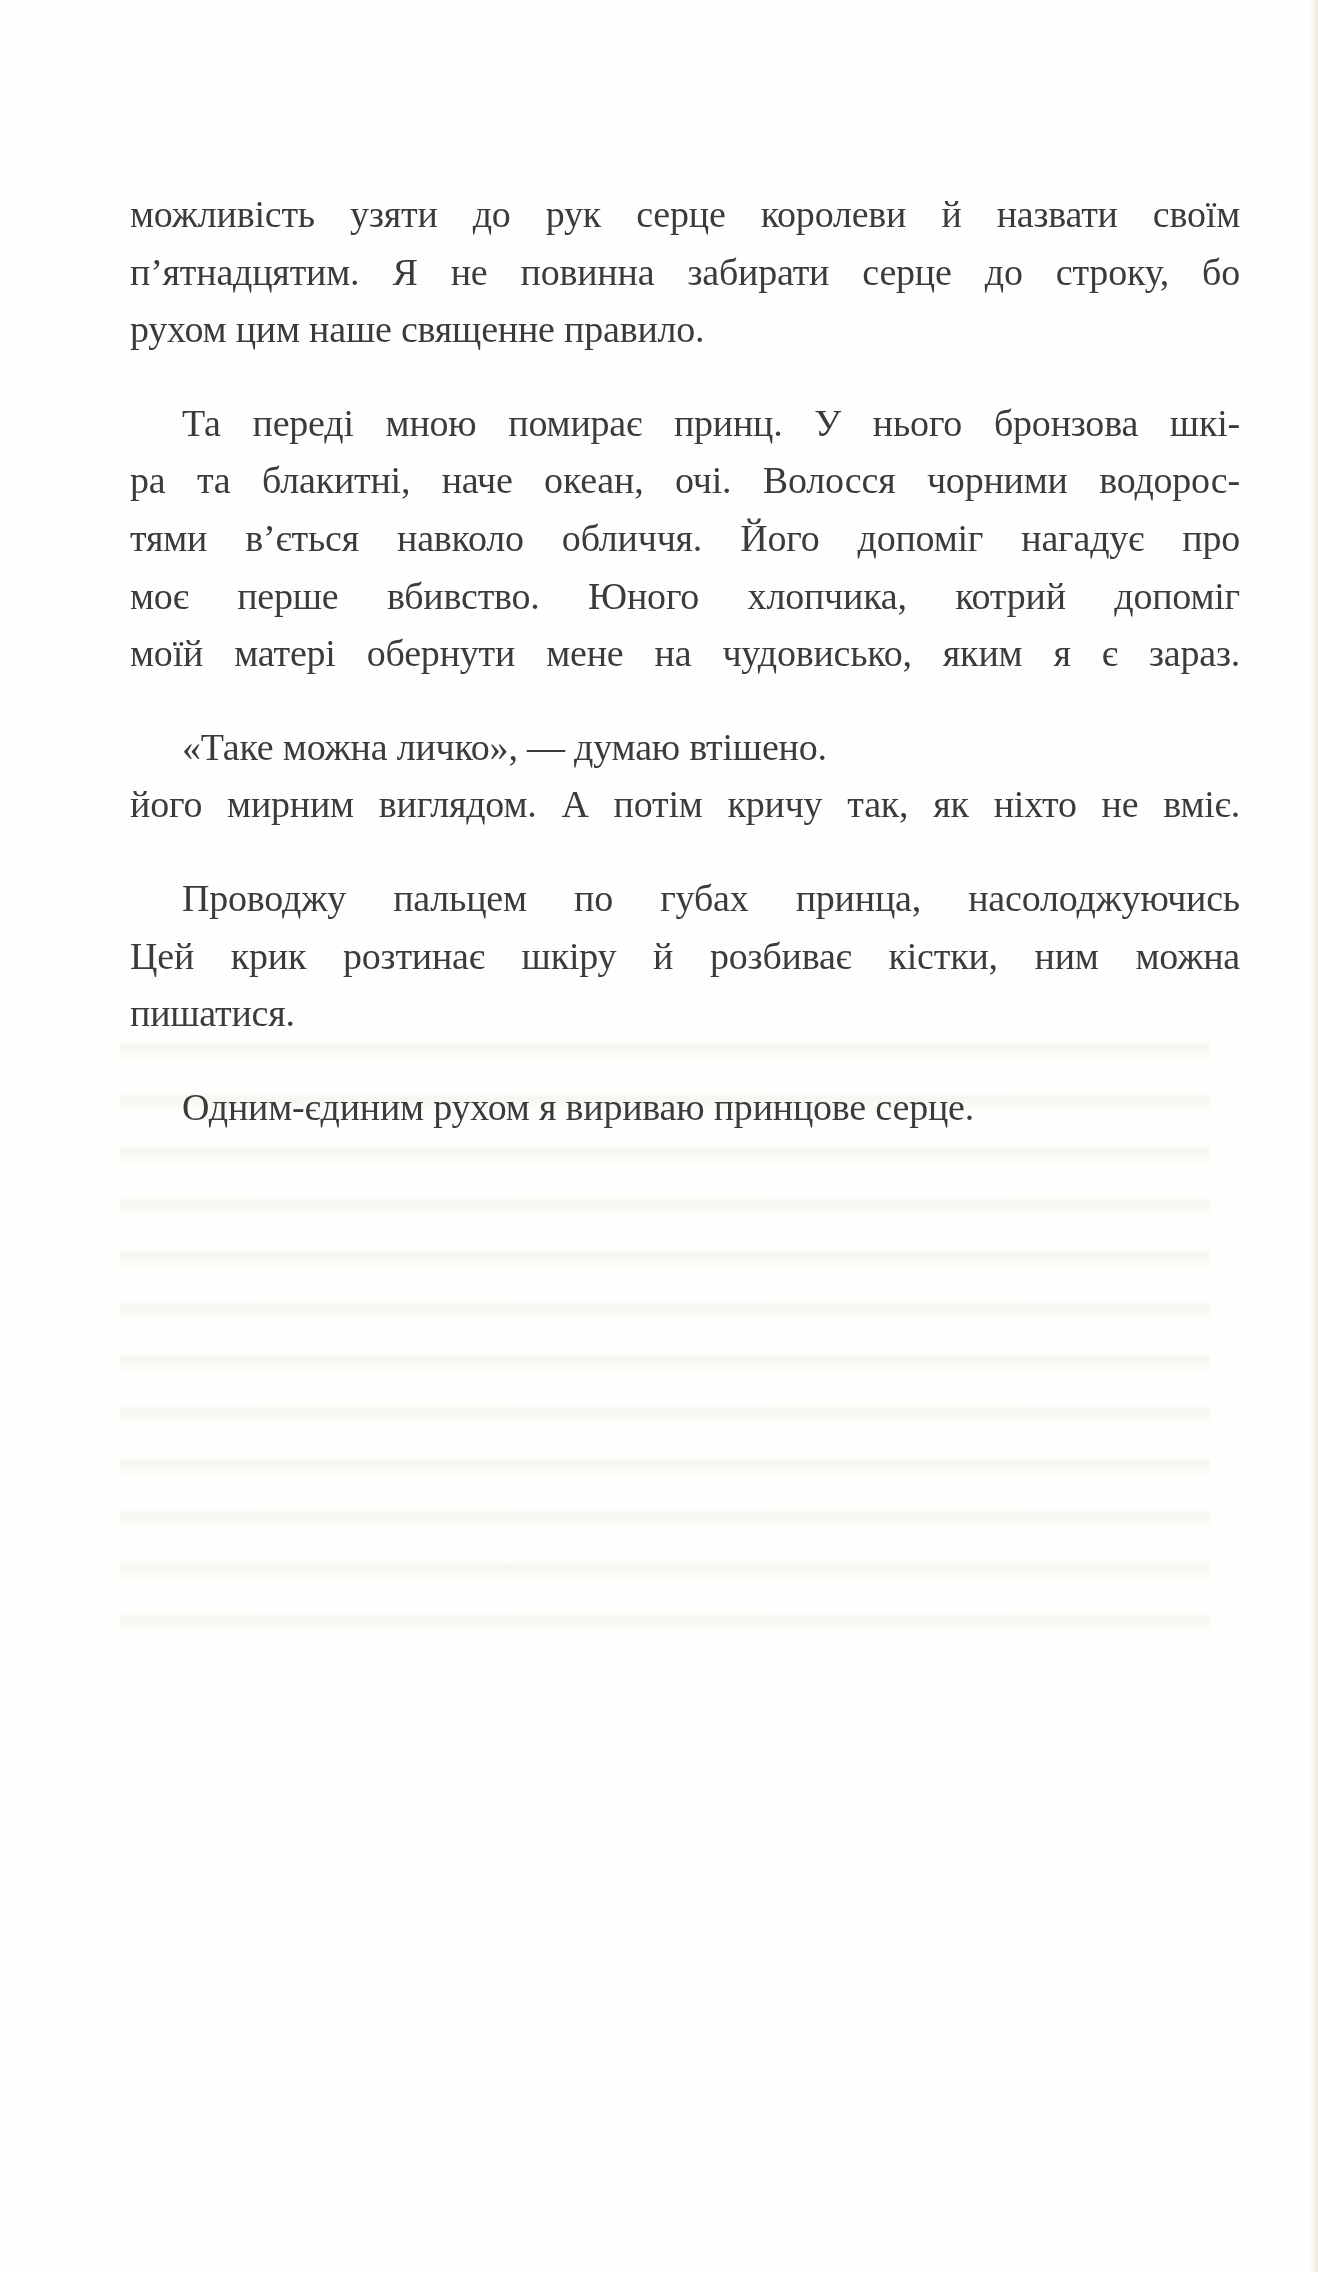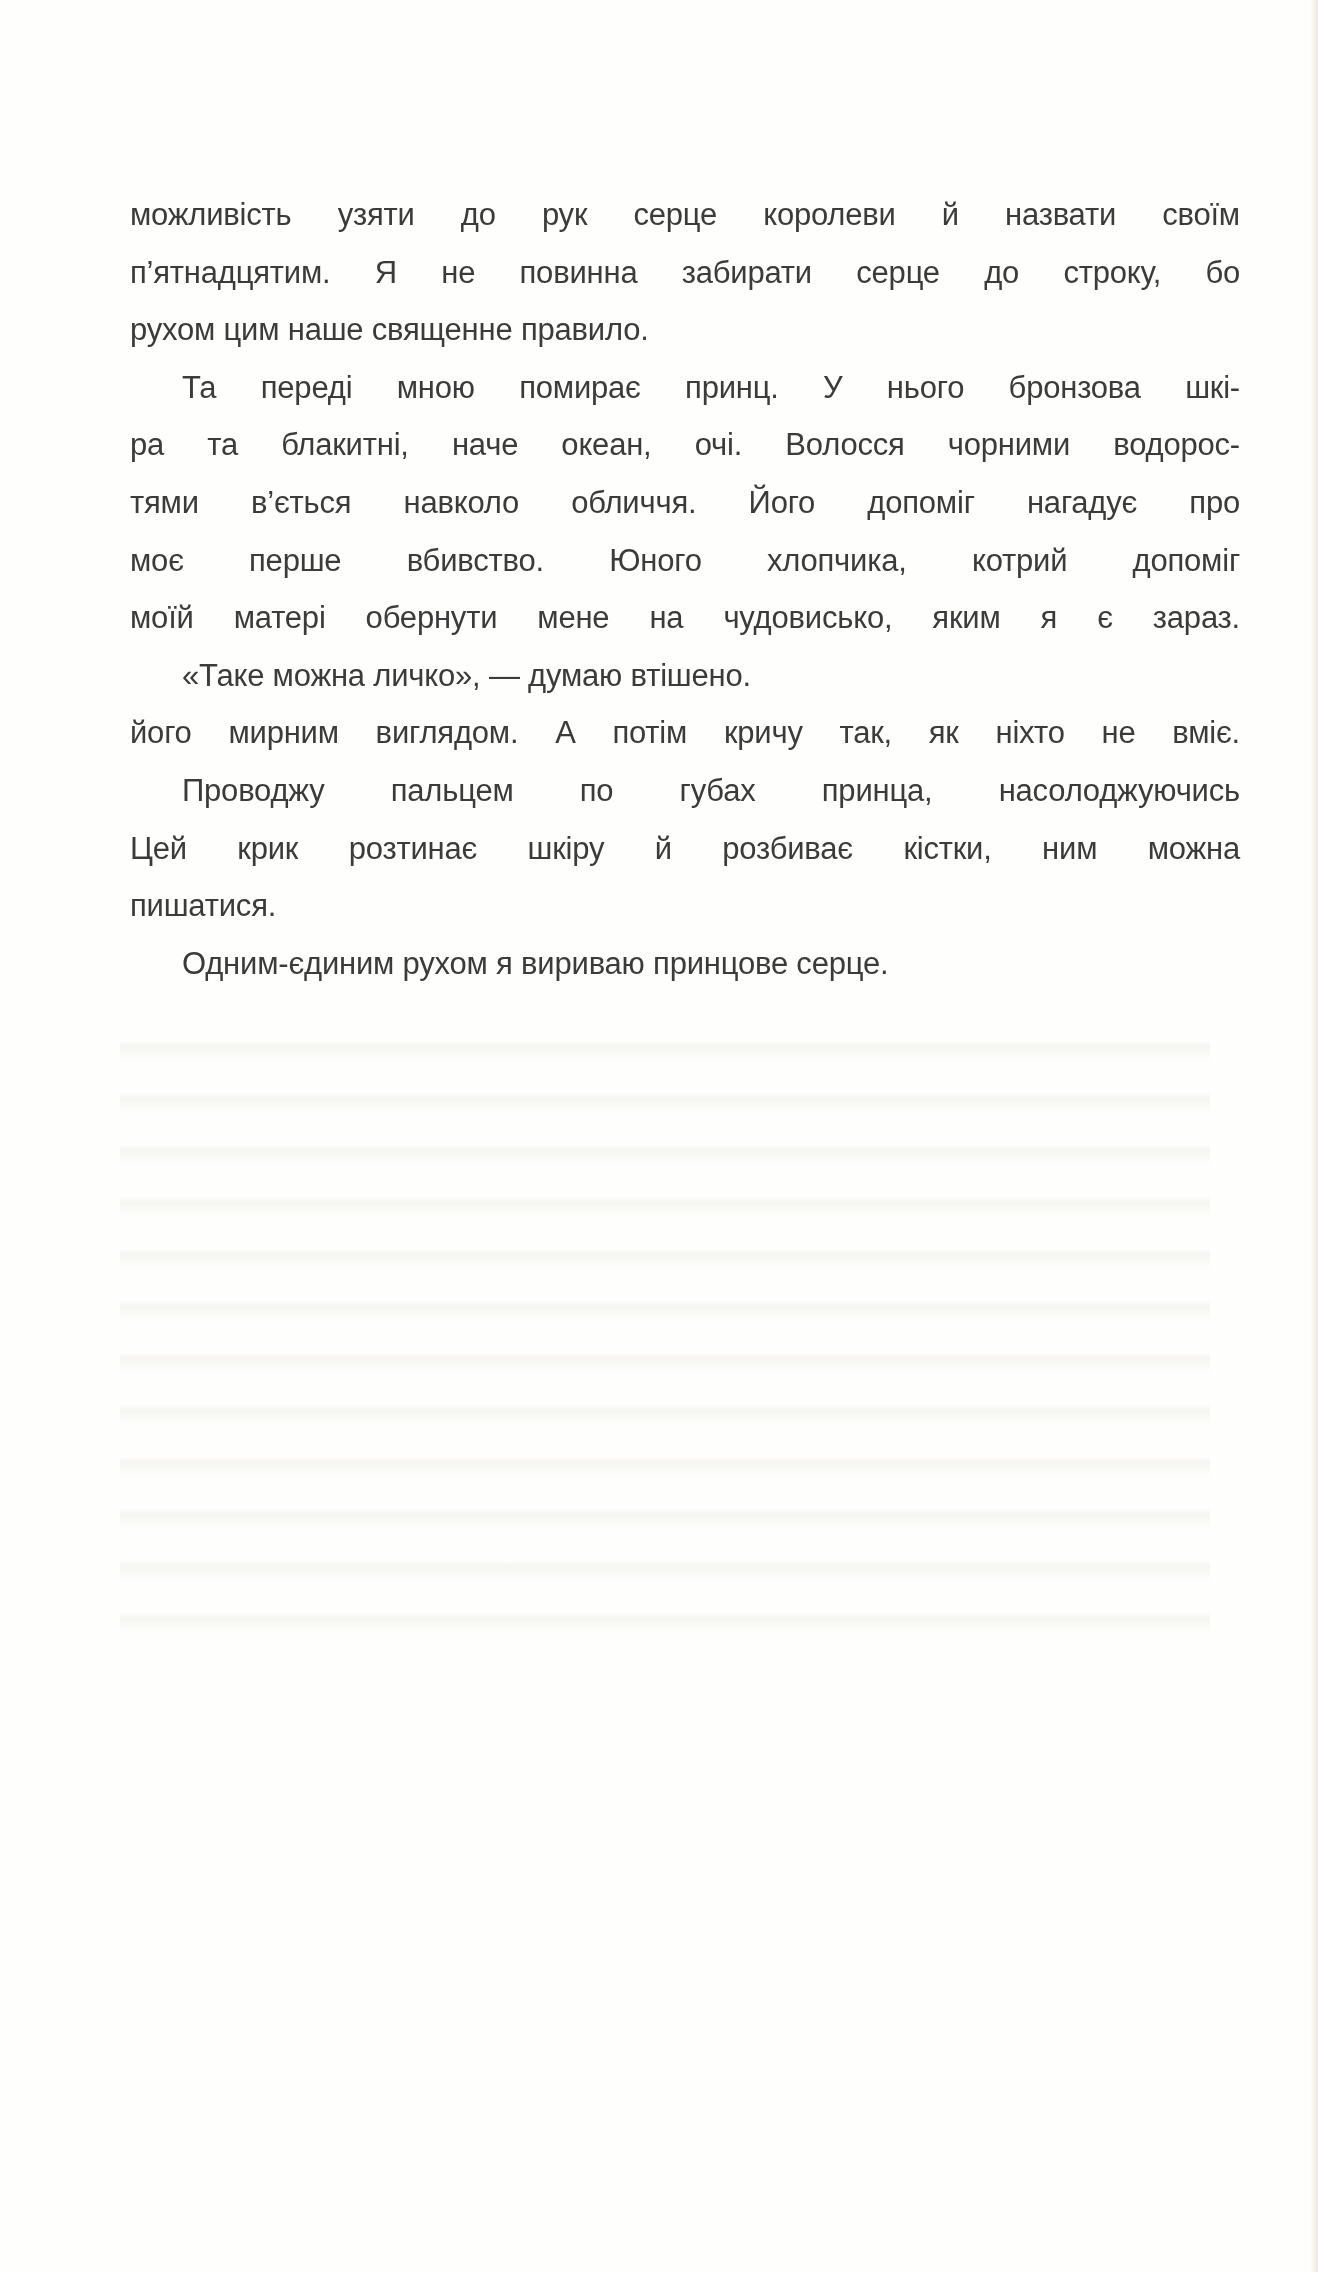--- a/index.html
+++ b/index.html
@@ -26,39 +26,40 @@
       right: 0; top: 0;
       width: 8px;
       height: 2272px;
       background: linear-gradient(to right, rgba(240,236,226,0) 0%, rgba(236,230,218,0.9) 100%);
     }
     .text-block {
       position: absolute;
       left: 130px;
       top: 186px;
       width: 1110px;
-      font-family: Liberation Sans, sans-serif;
-      font-size: 31px;
+      font-family: Liberation Serif, serif;
+      font-size: 38px;
       color: #3b3b3b;
       letter-spacing: -0.2px;
     }
     .line {
       display: block;
       height: 57.6px;
       line-height: 57.6px;
       white-space: nowrap;
       text-align: justify;
       text-align-last: justify;
       overflow: visible;
     }
     .line.last {
       text-align-last: left;
     }
     .line.indent {
       padding-left: 52px;
+      margin-top: 36px;
     }
     .bleed {
       position: absolute;
       left: 120px;
       top: 1010px;
       width: 1090px;
       height: 640px;
       background: repeating-linear-gradient(to bottom,
         rgba(230,228,222,0) 0px,
         rgba(230,228,222,0) 30px,

